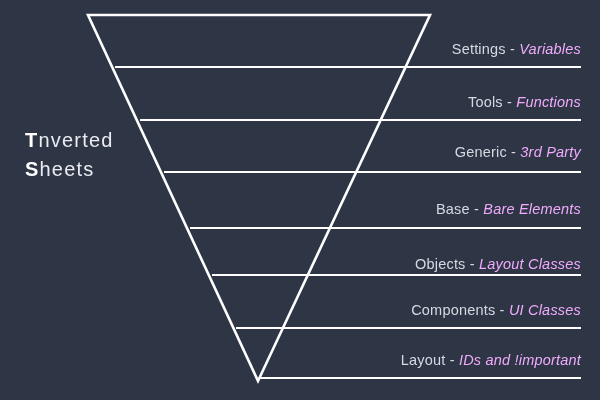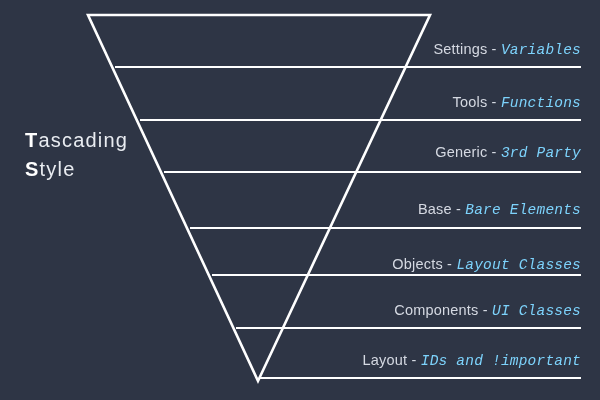--- a/index.html
+++ b/index.html
@@ -67,22 +67,21 @@
     letter-spacing: 0.2px;
   }
   .layer-label .lname {
     font-style: normal;
   }
   .layer-label .sep {
     font-style: normal;
   }
   .layer-label .ldesc {
     font-style: italic;
-    color: #7dd3fc;
-    font-family: Liberation Mono, monospace;
+    color: #f0abfc;
   }
 </style>
 </head>
 <body>
 
 <div class="stage">
 
   <svg class="diagram" viewBox="0 0 600 400" aria-hidden="true">
     <g id="divider-lines">
         <line x1="115" y1="67" x2="581" y2="67" stroke="#FFFFFF" stroke-width="2"></line>
@@ -92,22 +91,22 @@
         <line x1="212" y1="275" x2="581" y2="275" stroke="#FFFFFF" stroke-width="2"></line>
         <line x1="236" y1="328" x2="581" y2="328" stroke="#FFFFFF" stroke-width="2"></line>
         <line x1="259" y1="378" x2="581" y2="378" stroke="#FFFFFF" stroke-width="2"></line>
       </g>
     <g id="triangle-outline">
         <polygon points="88,15 430,15 258,381" fill="none" stroke="#FFFFFF" stroke-width="2.6" stroke-linejoin="miter"></polygon>
       </g>
   </svg>
 
   <div class="acronym" id="acronym-block">
-      <div class="acronym-line"><span class="cap">T</span><span class="rest">ascading</span></div>
-      <div class="acronym-line"><span class="cap">S</span><span class="rest">tyle</span></div>
+      <div class="acronym-line"><span class="cap">T</span><span class="rest">nverted</span></div>
+      <div class="acronym-line"><span class="cap">S</span><span class="rest">heets</span></div>
     </div>
 
   <div class="labels" id="labels-group">
       <div class="layer-label" style="top: 41px;"><span class="lname">Settings</span><span class="sep"> - </span><span class="ldesc">Variables</span></div>
       <div class="layer-label" style="top: 94px; text-align: center;"><span class="lname">Tools</span><span class="sep"> - </span><span class="ldesc">Functions</span></div>
       <div class="layer-label" style="top: 144px;"><span class="lname">Generic</span><span class="sep"> - </span><span class="ldesc">3rd Party</span></div>
       <div class="layer-label" style="top: 201px;"><span class="lname">Base</span><span class="sep"> - </span><span class="ldesc">Bare Elements</span></div>
       <div class="layer-label" style="top: 256px;"><span class="lname">Objects</span><span class="sep"> - </span><span class="ldesc">Layout Classes</span></div>
       <div class="layer-label" style="top: 302px;"><span class="lname">Components</span><span class="sep"> - </span><span class="ldesc">UI Classes</span></div>
       <div class="layer-label" style="top: 352px;"><span class="lname">Layout</span><span class="sep"> - </span><span class="ldesc">IDs and !important</span></div>

